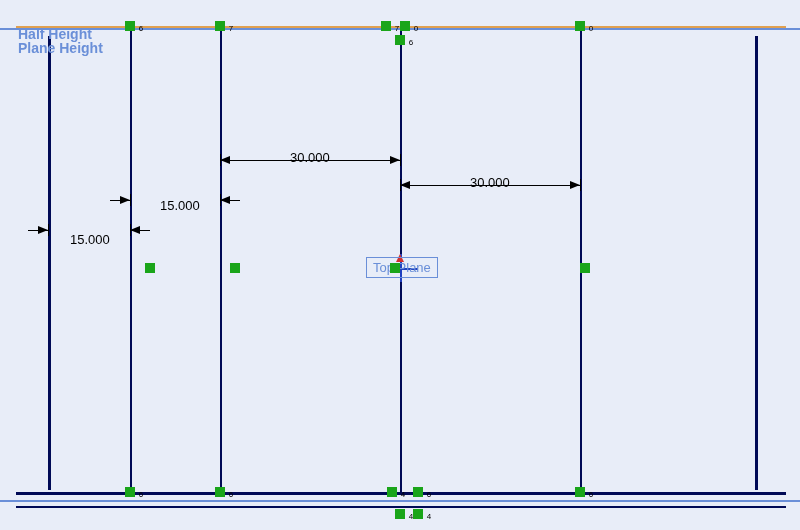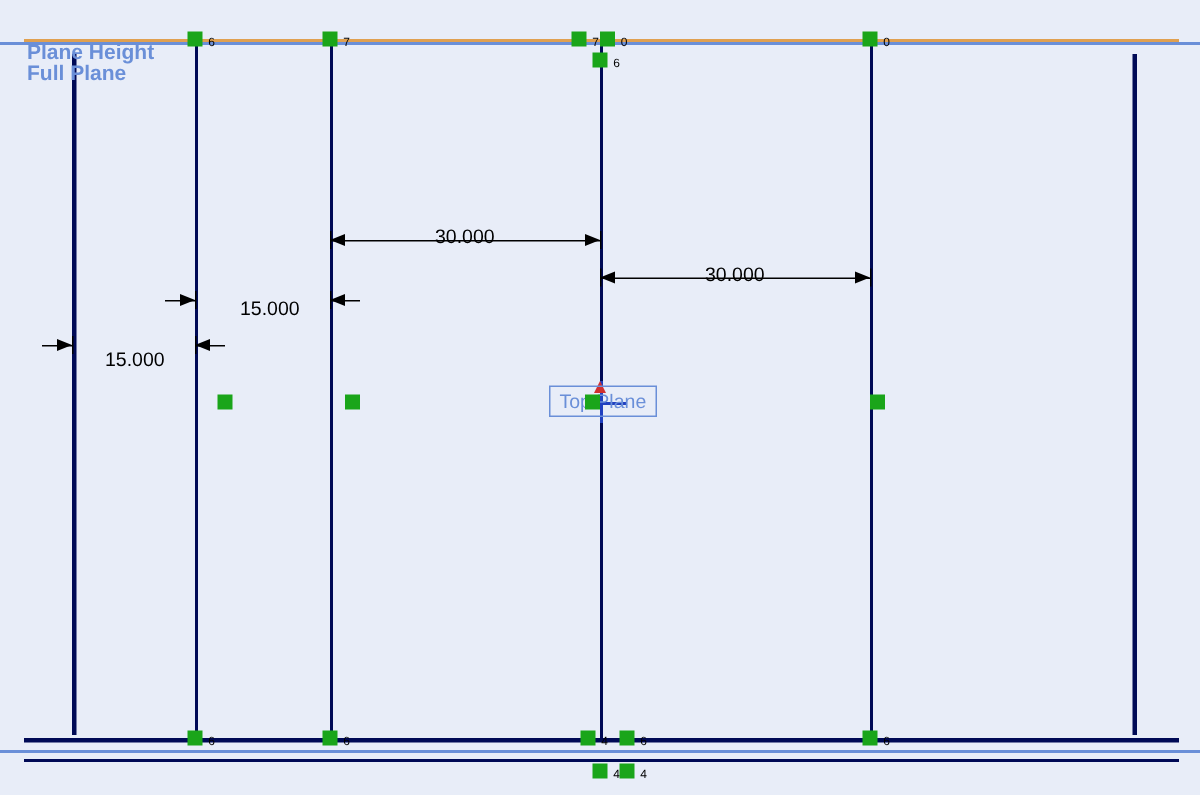--- a/index.html
+++ b/index.html
@@ -108,22 +108,22 @@
     <div class="sketch-line v" style="left: 48px; top: 36px; height: 454px; width: 3px;"></div>
     <div class="sketch-line v" style="left: 755px; top: 36px; height: 454px; width: 3px;"></div>
     <div class="sketch-line v" style="left: 130px; top: 30px; height: 464px;"></div>
     <div class="sketch-line v" style="left: 220px; top: 30px; height: 464px;"></div>
     <div class="sketch-line v" style="left: 400px; top: 30px; height: 464px;"></div>
     <div class="sketch-line v" style="left: 580px; top: 30px; height: 464px;"></div>
     <div class="sketch-line h" style="left: 16px; top: 506px; width: 770px;"></div>
     <div class="sketch-line v" style="left: 400px; top: 254px; height: 28px; background: rgb(32, 64, 192);"></div>
     <div class="sketch-line h" style="left: 398px; top: 268px; width: 20px; background: rgb(32, 64, 192);"></div>
     <div class="origin-tri" style="left: 400px; top: 262px;"></div>
-    <div class="plane-label" style="left: 18px; top: 26px; font-weight: bold;">Plane Height</div>
-    <div class="plane-label" style="left: 18px; top: 40px; font-weight: bold;">Full Plane</div>
+    <div class="plane-label" style="left: 18px; top: 26px; font-weight: bold;">Half Height</div>
+    <div class="plane-label" style="left: 18px; top: 40px; font-weight: bold;">Plane Height</div>
     <div class="plane-box" style="left: 366px; top: 257px;">Top Plane</div>
     <div class="dim-line v" style="left: 48px; top: 224px; height: 12px;"></div>
     <div class="dim-line v" style="left: 130px; top: 224px; height: 12px;"></div>
     <div class="dim-line" style="left: 28px; top: 230px; width: 20px;"></div>
     <div class="dim-line" style="left: 130px; top: 230px; width: 20px;"></div>
     <div class="arrow-r" style="left: 38px; top: 226px;"></div>
     <div class="arrow-l" style="left: 130px; top: 226px;"></div>
     <div class="dim-text" style="left: 70px; top: 232px;">15.000</div>
     <div class="dim-line v" style="left: 130px; top: 194px; height: 12px;"></div>
     <div class="dim-line v" style="left: 220px; top: 194px; height: 12px;"></div>

